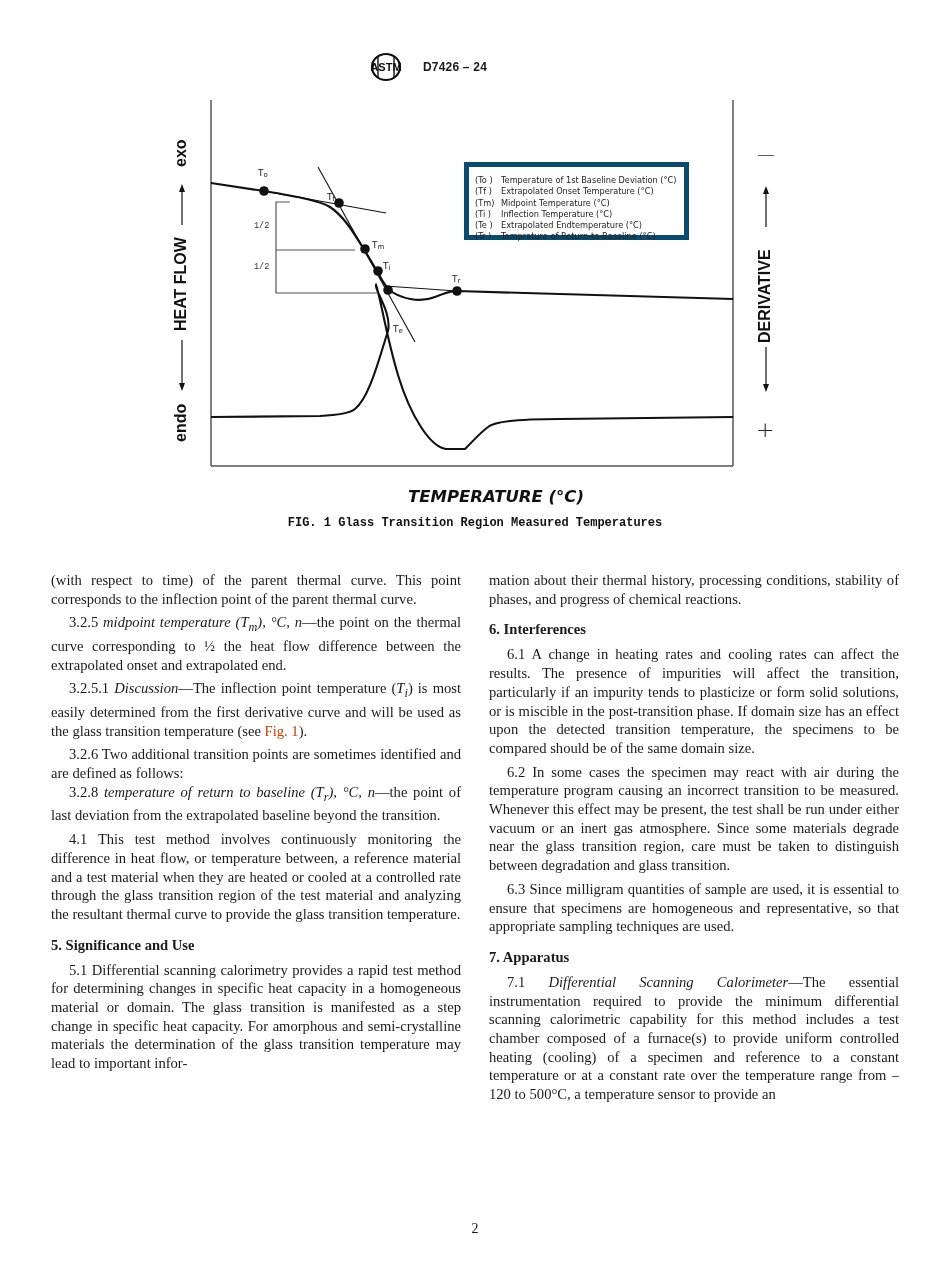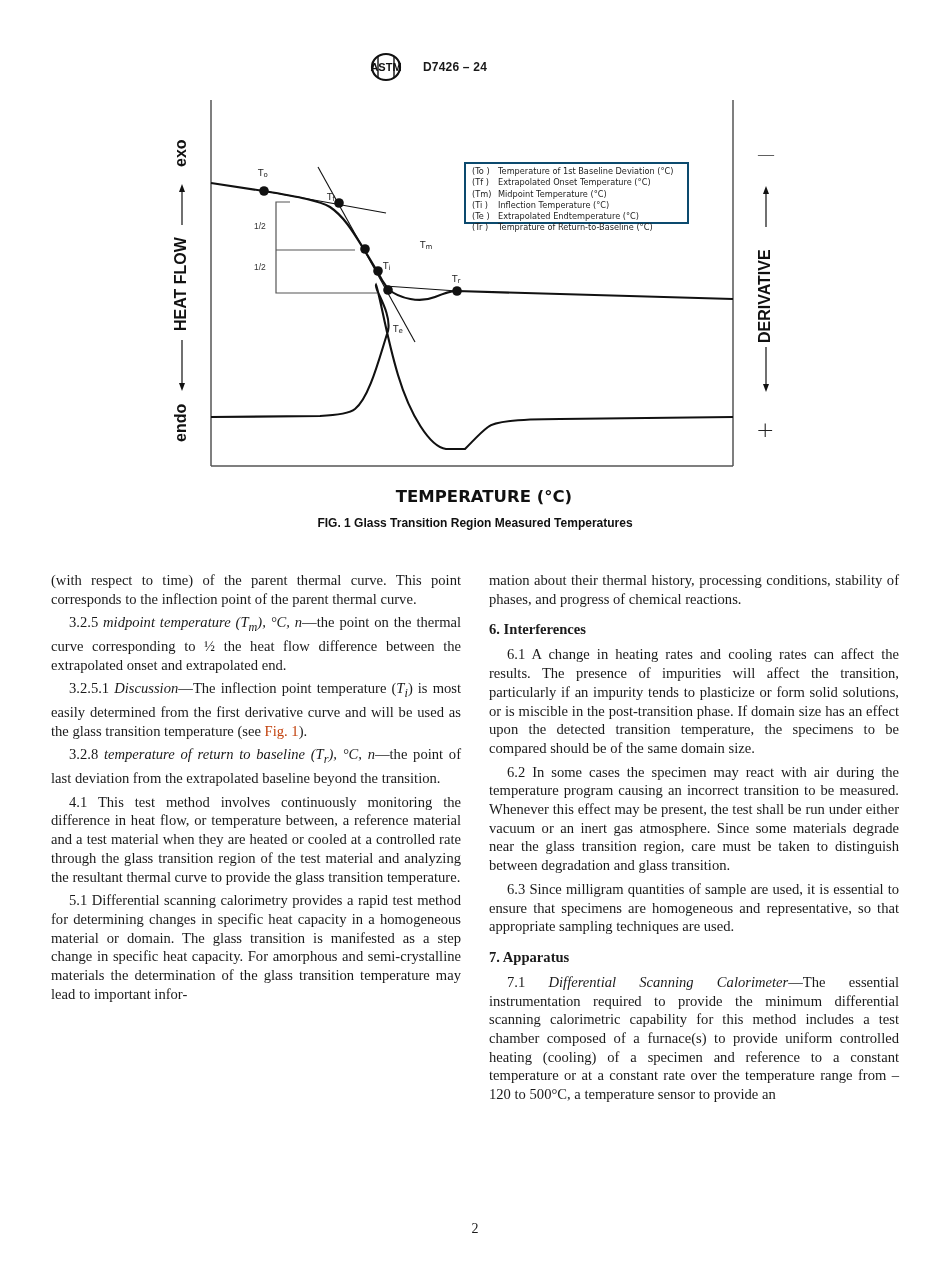--- a/index.html
+++ b/index.html
@@ -5,30 +5,30 @@
     * { box-sizing: border-box; margin: 0; padding: 0; }
     html, body { width: 950px; height: 1272px; background: #ffffff; }
     body { position: relative; font-family: "Liberation Serif", serif; color: #1a1a1a; overflow: hidden; }
 
     .page-header { position: absolute; top: 52px; left: 0; width: 856px; display: flex; justify-content: center; align-items: center; gap: 20px; }
     .astm-logo { width: 34px; height: 30px; }
     .doc-id { font-family: "Liberation Sans", sans-serif; font-weight: bold; font-size: 12px; letter-spacing: 0.2px; }
 
     .figure { position: absolute; left: 160px; top: 95px; width: 640px; height: 440px; }
     .figure svg { position: absolute; left: 0; top: 0; }
-    .legend-box { position: absolute; left: 304px; top: 67px; width: 225px; height: 62px; border: 2px solid #0c4a6e; background: #fff; padding: 2px 6px; }
+    .legend-box { position: absolute; left: 304px; top: 67px; width: 225px; height: 78px; border: 5px solid #0c4a6e; background: #fff; padding: 8px 6px; }
     .legend-row { font-family: "DejaVu Sans", sans-serif; font-size: 8.2px; line-height: 11.3px; color: #222; white-space: nowrap; display: flex; }
     .legend-sym { width: 26px; display: inline-block; }
     .ylabel-left { position: absolute; font-family: "Liberation Sans", sans-serif; font-weight: bold; font-size: 16px; color: #111; transform: rotate(-90deg); transform-origin: left top; white-space: nowrap; }
     .ylabel-right { position: absolute; font-family: "Liberation Sans", sans-serif; font-weight: bold; font-size: 16px; color: #111; transform: rotate(-90deg); transform-origin: left top; white-space: nowrap; }
     .xlabel { position: absolute; left: 0; width: 580px; top: 392px; text-align: center; font-family: "DejaVu Sans", sans-serif; font-weight: bold; font-size: 16.5px; color: #111; }
-    .fig-caption { position: absolute; left: 0; width: 630px; top: 421px; text-align: center; font-family: Liberation Sans, sans-serif; font-weight: bold; font-size: 12px; color: #111; }
+    .fig-caption { position: absolute; left: 0; width: 630px; top: 421px; text-align: center; font-family: Liberation Mono, monospace; font-weight: bold; font-size: 12px; color: #111; }
     .pt-label { position: absolute; font-family: "DejaVu Sans", sans-serif; font-size: 9px; color: #222; }
     .pt-label sub { font-size: 7px; vertical-align: -1px; }
-    .half-label { position: absolute; font-family: Liberation Sans, sans-serif; font-size: 8.5px; color: #333; }
+    .half-label { position: absolute; font-family: Liberation Mono, monospace; font-size: 8.5px; color: #333; }
     .deriv-sign { position: absolute; font-family: "DejaVu Sans", sans-serif; font-size: 22px; color: #222; font-weight: 200; }
 
     .col { position: absolute; top: 571px; width: 410px; font-size: 14.6px; line-height: 18.7px; text-align: justify; }
     .col.left { left: 51px; }
     .col.right { left: 489px; }
     .col p { margin: 0 0 5px 0; hyphens: none; }
     .col p.indent { text-indent: 18px; }
     .col p.tight { margin-bottom: 0; }
     .col h2 { font-size: 14.6px; font-weight: bold; margin: 12px 0 7px 0; line-height: 18px; }
     .col em { font-style: italic; }
@@ -92,21 +92,21 @@
 
   <span class="ylabel-right" style="left:596px; top:248px;">DERIVATIVE</span>
   <span class="deriv-sign" style="left:597px; top:48px; font-size:18px;">—</span>
   <span class="deriv-sign" style="left:596px; top:322px;">+</span>
 
   <span class="half-label" style="left:94px; top:126px;">1/2</span>
   <span class="half-label" style="left:94px; top:167px;">1/2</span>
 
   <span class="pt-label" style="left:98px; top:73px;"><span>T</span><sub>o</sub></span>
   <span class="pt-label" style="left:167px; top:97px;"><span>T</span><sub>f</sub></span>
-  <span class="pt-label" style="left:212px; top:145px;margin-left:48px;"><span>T</span><sub>m</sub></span>
+  <span class="pt-label" style="left:212px; top:145px;"><span>T</span><sub>m</sub></span>
   <span class="pt-label" style="left:223px; top:166px;"><span>T</span><sub>i</sub></span>
   <span class="pt-label" style="left:233px; top:181px;margin-top:48px;"><span>T</span><sub>e</sub></span>
   <span class="pt-label" style="left:292px; top:179px;"><span>T</span><sub>r</sub></span>
 
   <div class="legend-box">
     <div class="legend-row">
         <span class="legend-sym">(To )</span>
         <span>Temperature of 1st Baseline Deviation (°C)</span>
       </div>
     <div class="legend-row">
@@ -124,30 +124,32 @@
     <div class="legend-row">
         <span class="legend-sym">(Te )</span>
         <span>Extrapolated Endtemperature (°C)</span>
       </div>
     <div class="legend-row">
         <span class="legend-sym">(Tr )</span>
         <span>Temprature of Return-to-Baseline (°C)</span>
       </div>
   </div>
 
-  <div class="xlabel" style="left:34px;">TEMPERATURE (°C)</div>
+  <div class="xlabel" style="left:46px;font-style:italic;">TEMPERATURE (°C)</div>
   <div class="fig-caption">FIG. 1 Glass Transition Region Measured Temperatures</div>
 </div>
 
 <div class="col left">
   <p>(with respect to time) of the parent thermal curve. This point corresponds to the inflection point of the parent thermal curve.</p>
   <p class="indent"><span>3.2.5 </span><em><span>midpoint temperature (T</span><sub>m</sub><span>), °C, n</span></em><span>—the point on the thermal curve corresponding to ½ the heat flow difference between the extrapolated onset and extrapolated end.</span></p>
   <p class="indent"><span>3.2.5.1 </span><em>Discussion</em><span>—The inflection point temperature (</span><em><span>T</span><sub>i</sub></em><span>) is most easily determined from the first derivative curve and will be used as the glass transition temperature (see </span><span class="fig-link">Fig. 1</span><span>).</span></p>
+  <p class="indent tight">3.2.6 Two additional transition points are sometimes identified and are defined as follows:</p>
   <p class="indent"><span>3.2.8 </span><em><span>temperature of return to baseline (T</span><sub>r</sub><span>), °C, n</span></em><span>—the point of last deviation from the extrapolated baseline beyond the transition.</span></p>
   <p class="indent">4.1 This test method involves continuously monitoring the difference in heat flow, or temperature between, a reference material and a test material when they are heated or cooled at a controlled rate through the glass transition region of the test material and analyzing the resultant thermal curve to provide the glass transition temperature.</p>
+  <h2>5. Significance and Use</h2>
   <p class="indent">5.1 Differential scanning calorimetry provides a rapid test method for determining changes in specific heat capacity in a homogeneous material or domain. The glass transition is manifested as a step change in specific heat capacity. For amorphous and semi-crystalline materials the determination of the glass transition temperature may lead to important infor-</p>
 </div>
 
 <div class="col right">
   <p>mation about their thermal history, processing conditions, stability of phases, and progress of chemical reactions.</p>
   <h2>6. Interferences</h2>
   <p class="indent">6.1 A change in heating rates and cooling rates can affect the results. The presence of impurities will affect the transition, particularly if an impurity tends to plasticize or form solid solutions, or is miscible in the post-transition phase. If domain size has an effect upon the detected transition temperature, the specimens to be compared should be of the same domain size.</p>
   <p class="indent">6.2 In some cases the specimen may react with air during the temperature program causing an incorrect transition to be measured. Whenever this effect may be present, the test shall be run under either vacuum or an inert gas atmosphere. Since some materials degrade near the glass transition region, care must be taken to distinguish between degradation and glass transition.</p>
   <p class="indent">6.3 Since milligram quantities of sample are used, it is essential to ensure that specimens are homogeneous and representative, so that appropriate sampling techniques are used.</p>
   <h2>7. Apparatus</h2>

